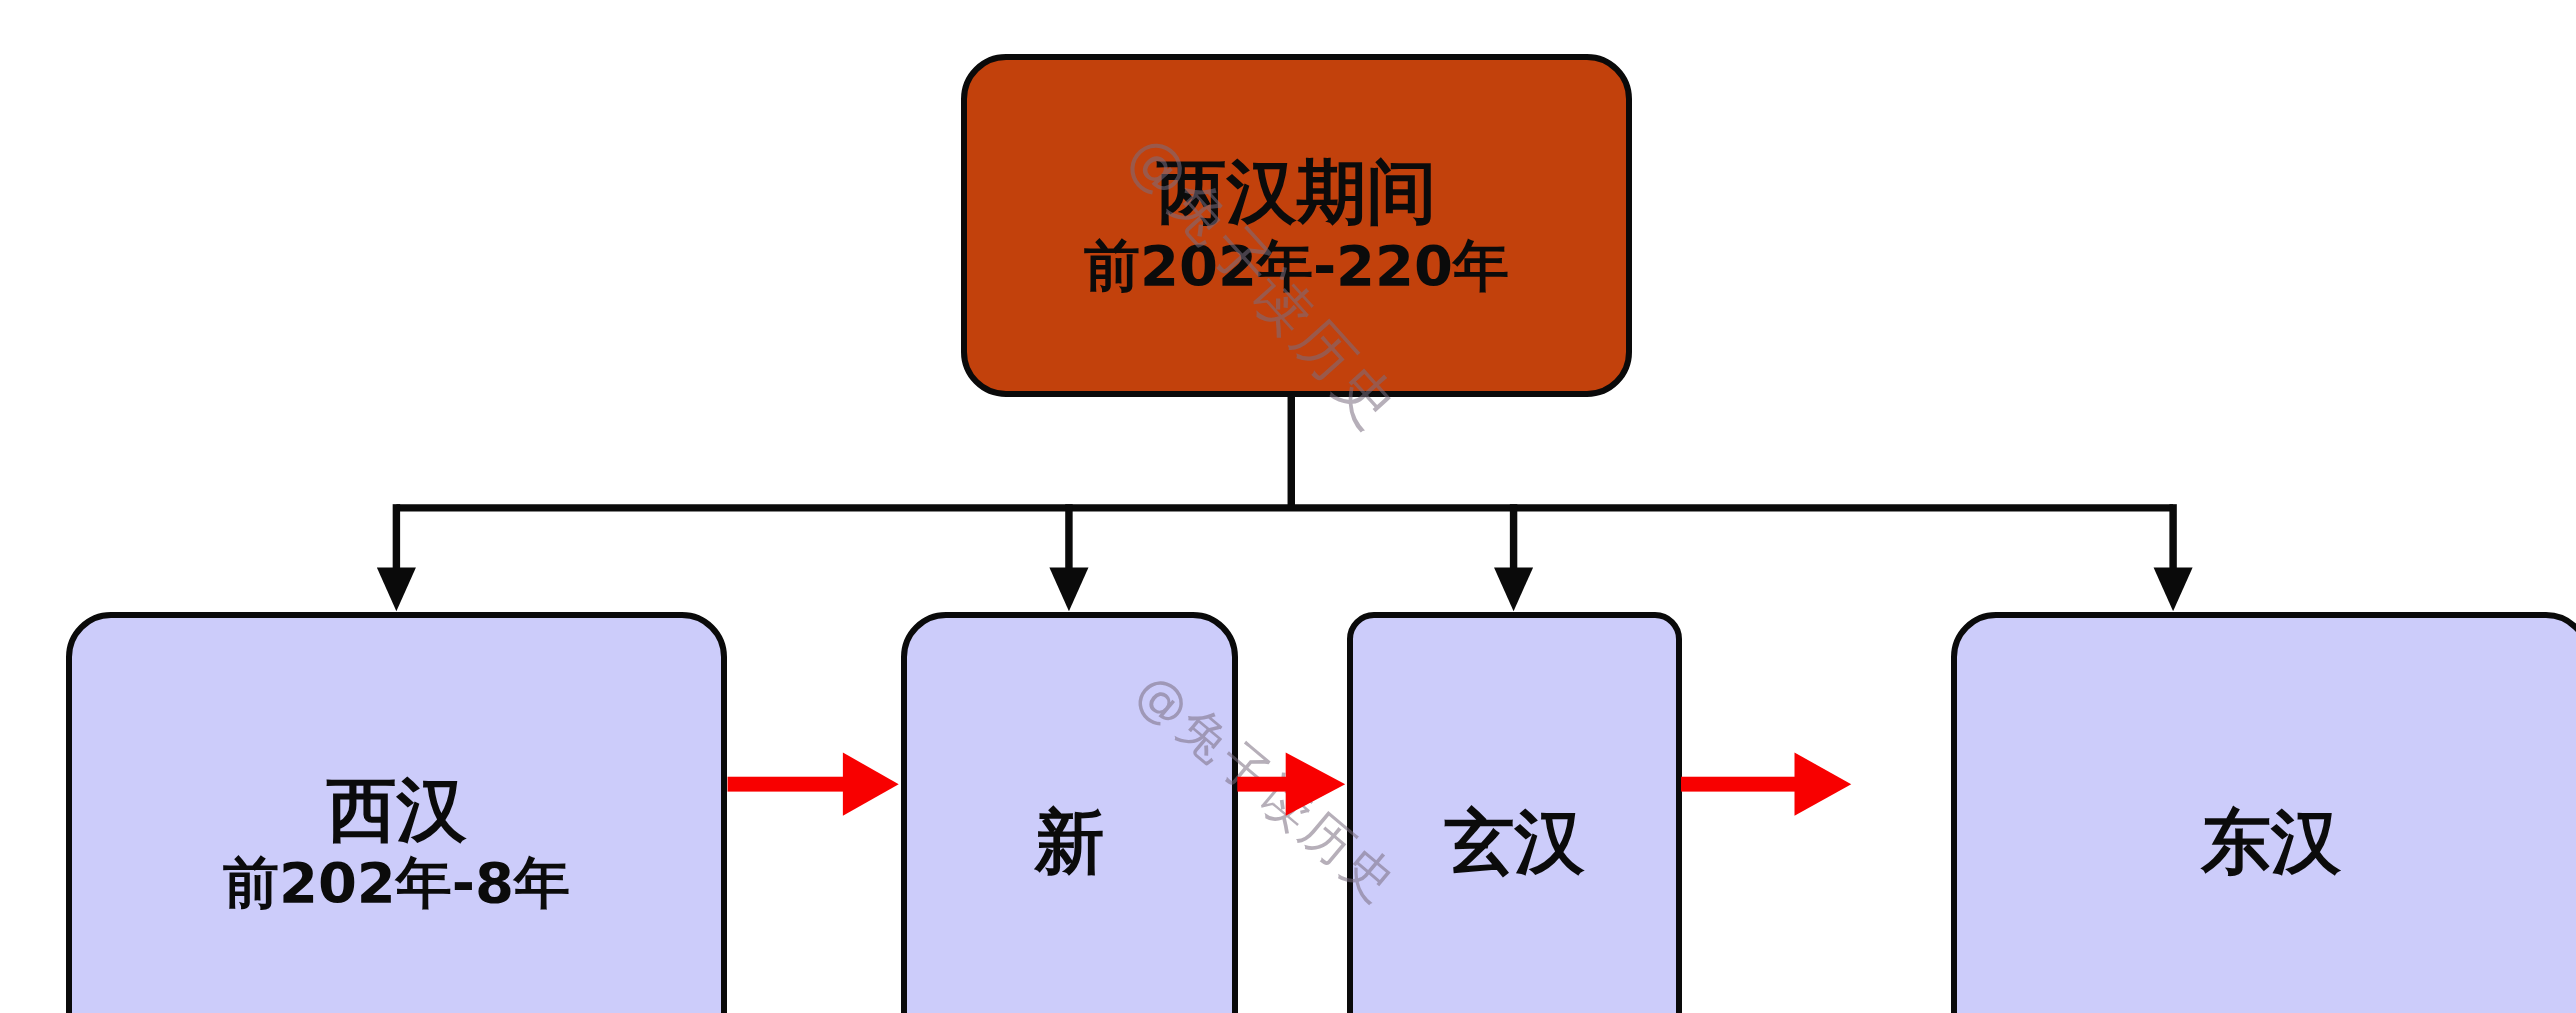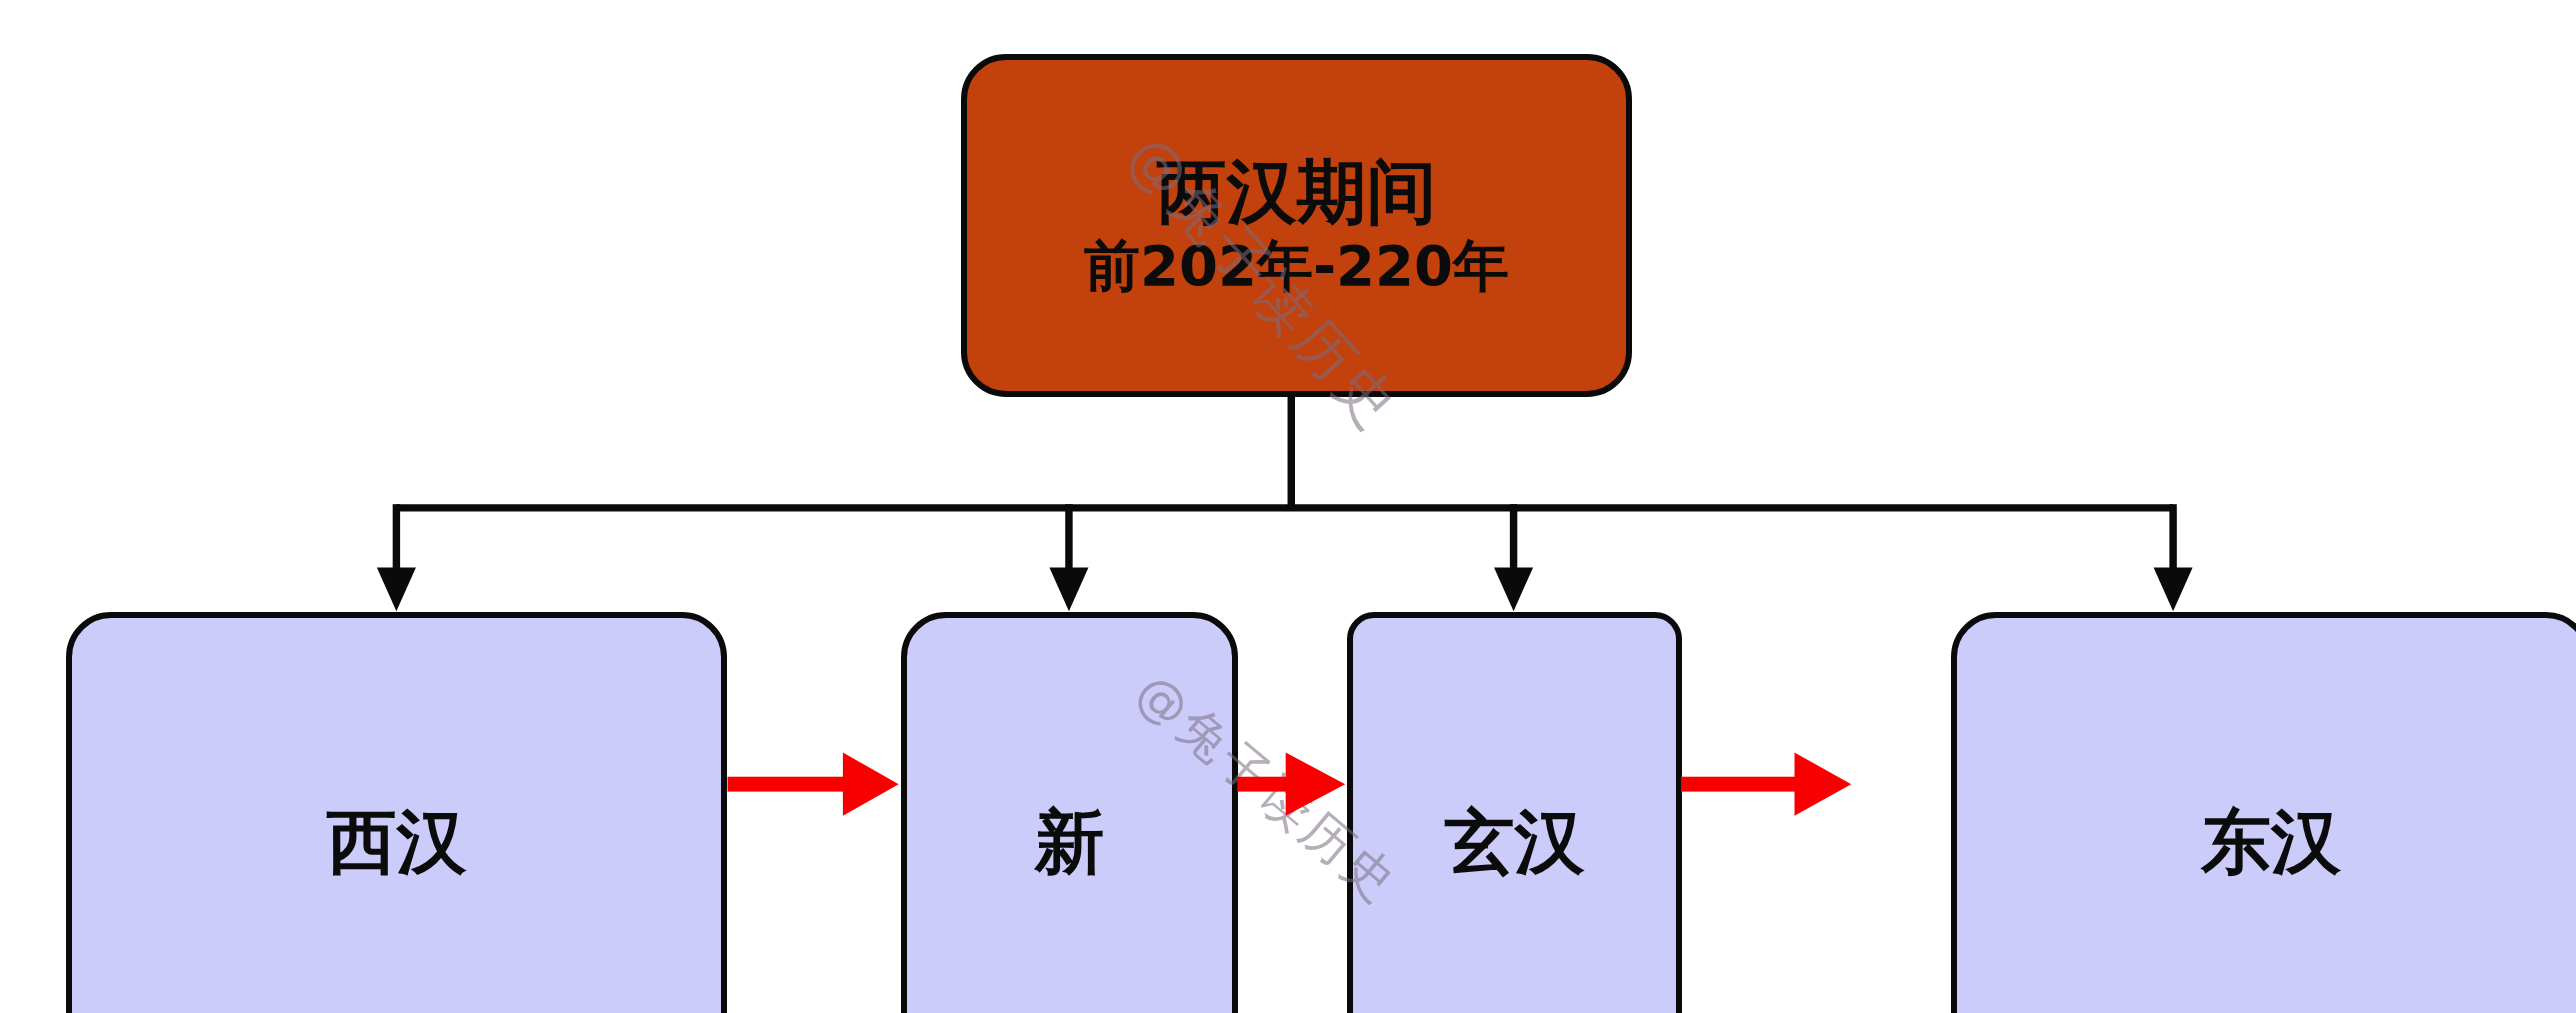--- a/index.html
+++ b/index.html
@@ -107,20 +107,21 @@
     </g>
   </svg>
 
   <div class="node node-root">
     <div class="title">两汉期间</div>
     <div class="dates">前202年-220年</div>
   </div>
 
   <div class="node node-child node-western-han">
     <div class="title">西汉</div>
+    <div class="dates">前202年-8年</div>
   </div>
 
   <div class="node node-child node-xin">
     <div class="title">新</div>
   </div>
 
   <div class="node node-child node-xuan-han">
     <div class="title">玄汉</div>
   </div>
 

